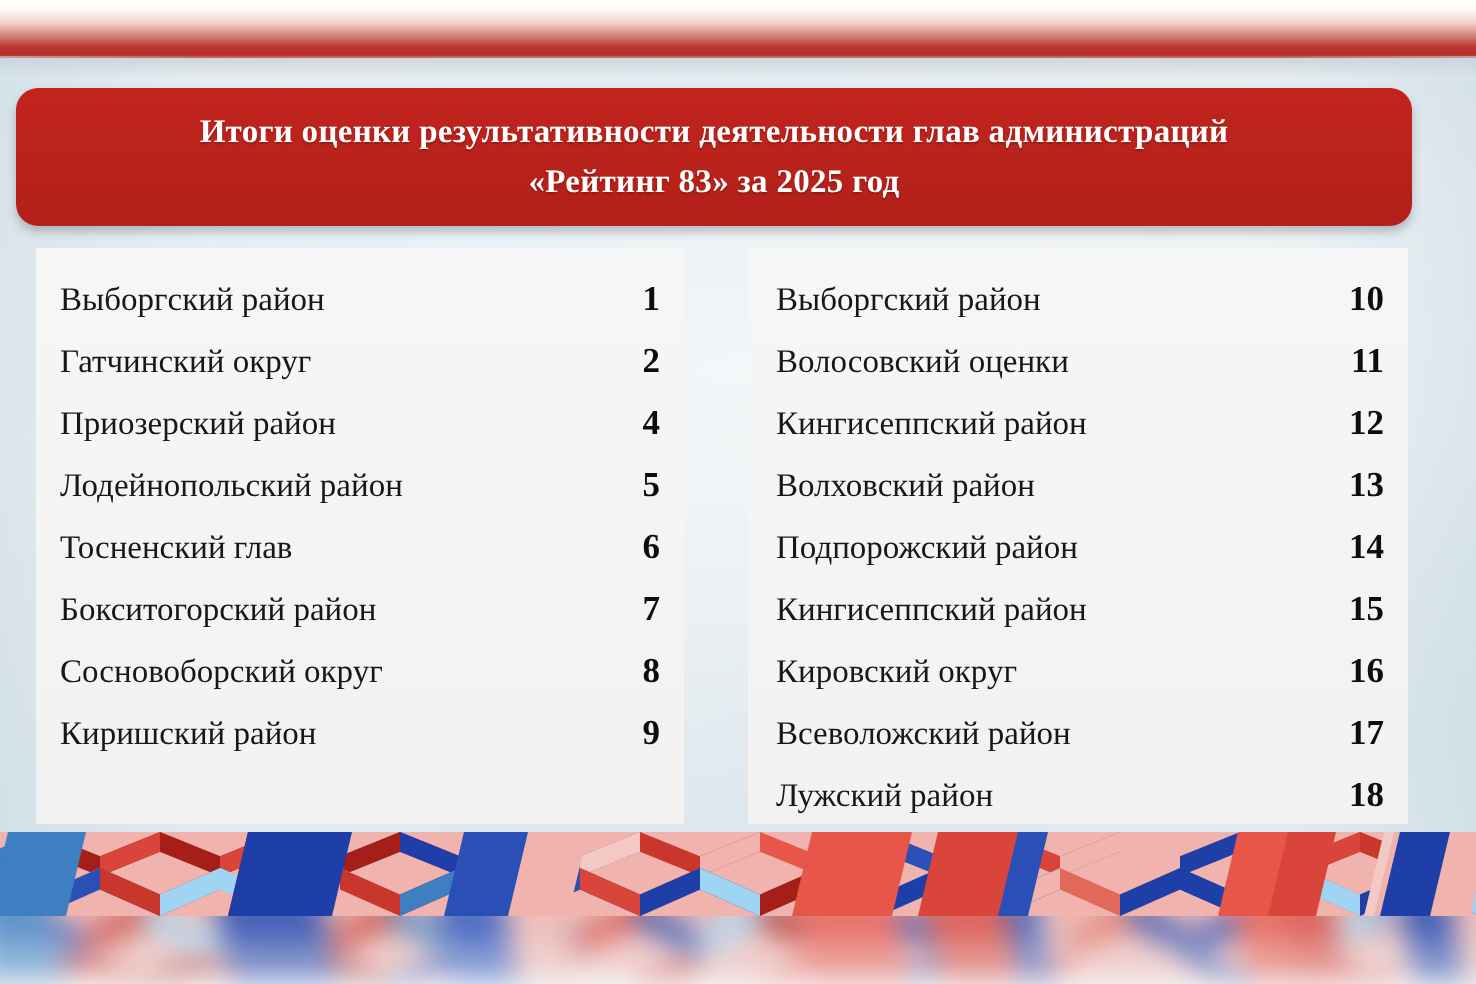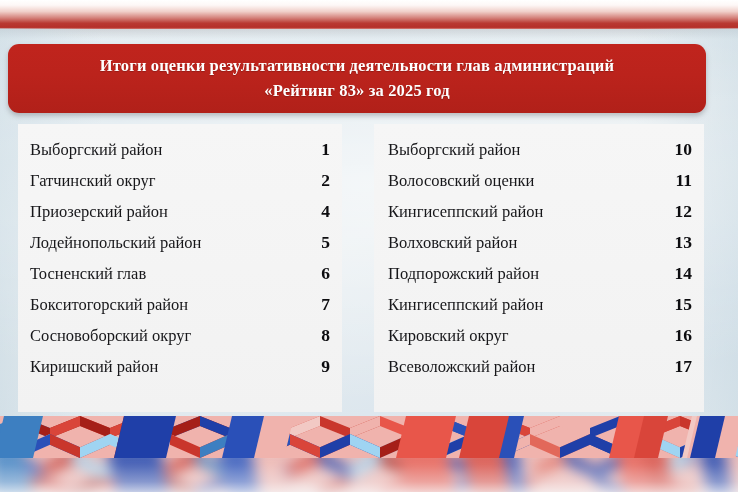--- a/index.html
+++ b/index.html
@@ -247,20 +247,24 @@
           <span class="rank-name">Кингисеппский район</span>
           <span class="rank-num">15</span>
         </li>
         <li class="rank-row">
           <span class="rank-name">Кировский округ</span>
           <span class="rank-num">16</span>
         </li>
         <li class="rank-row">
           <span class="rank-name">Всеволожский район</span>
           <span class="rank-num">17</span>
+        </li>
+        <li class="rank-row">
+          <span class="rank-name">Лужский район</span>
+          <span class="rank-num">18</span>
         </li>
       </ul>
   </div>
 
   <div id="chevron-strip">
     <svg width="738" height="42" viewBox="0 0 738 42" xmlns="http://www.w3.org/2000/svg">
       <g id="chev-group-a">
           <rect x="0" y="0" width="738" height="42" fill="#f0b3ad"></rect>
           <polygon points="-40,0 -10,12.100000000000001 20,0 20,9.899999999999999 -10,22 -40,9.899999999999999" fill="#f2c9c4"></polygon>
           <polygon points="-10,12.100000000000001 20,0 50,12.100000000000001 50,22 20,9.899999999999999 -10,22" fill="#3d7fc1"></polygon>

